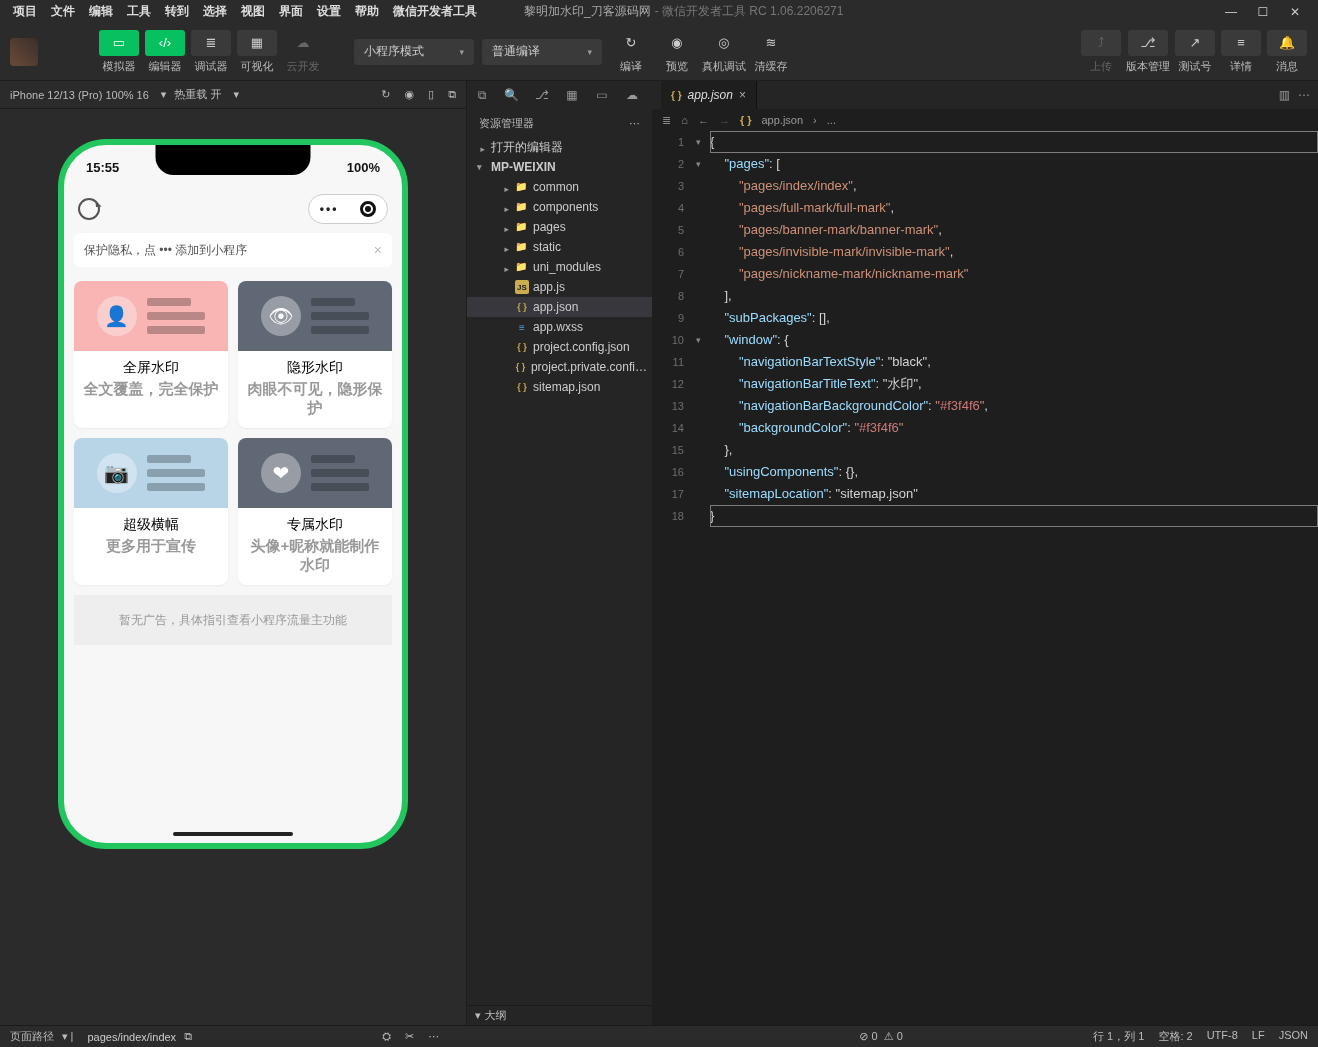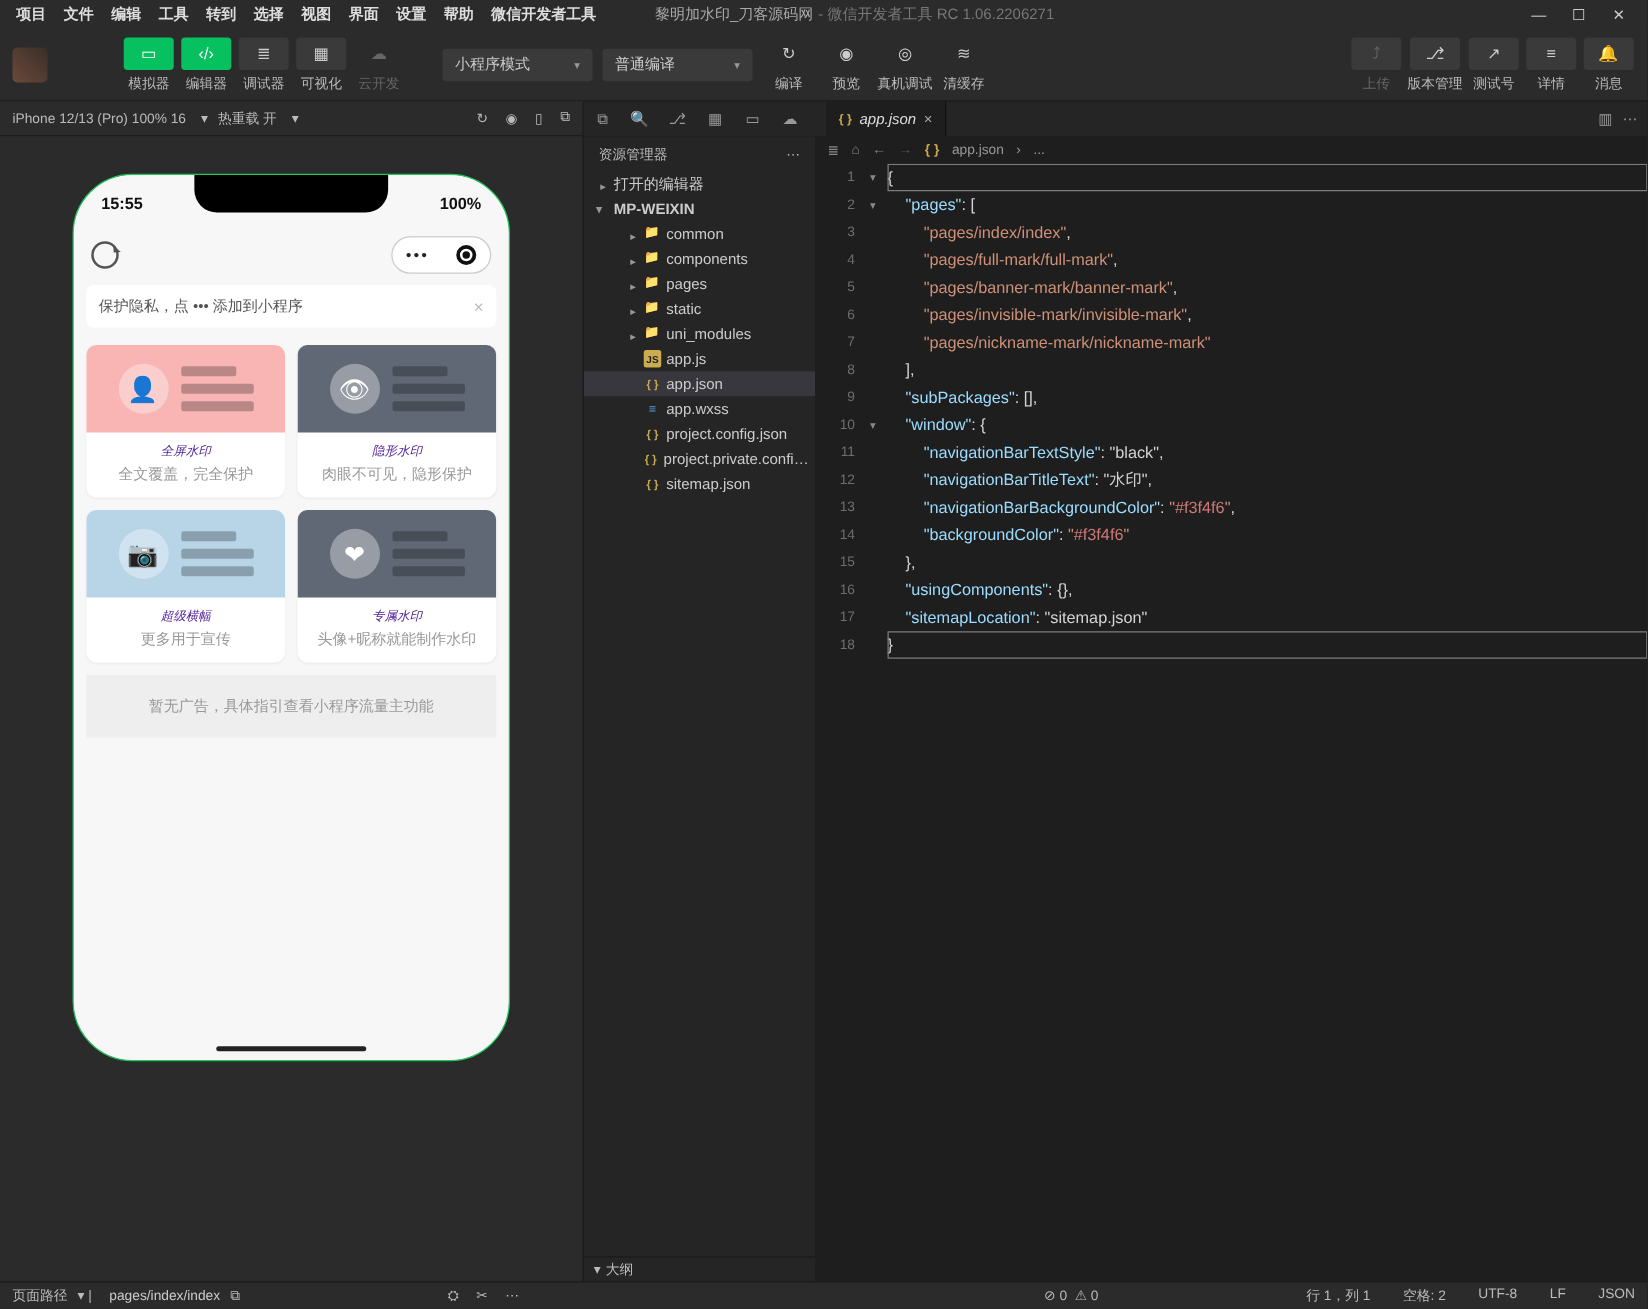--- a/index.html
+++ b/index.html
@@ -21,21 +21,21 @@
 .tblabel.dim{color:#666;}
 .tbsel{height:26px;background:#3a3a3a;border-radius:3px;padding:0 10px;display:flex;align-items:center;color:#ccc;font-size:12px;min-width:120px;justify-content:space-between;margin-right:8px;}
 .tbsel .chev{color:#999;font-size:9px;}
 .spacer{flex:1;}
 .mid{display:flex;flex:1;overflow:hidden;}
 .left{width:467px;background:#2b2b2b;display:flex;flex-direction:column;border-right:1px solid #1d1d1d;}
 .simtop{height:28px;display:flex;align-items:center;padding:0 10px;color:#bbb;font-size:11px;border-bottom:1px solid #1d1d1d;gap:8px;}
 .simtop .dd{display:flex;align-items:center;gap:12px;}
 .simtop .iconrow{margin-left:auto;display:flex;gap:14px;}
 .simarea{flex:1;display:flex;align-items:flex-start;justify-content:center;padding:30px 0;overflow:auto;}
-.phone{width:350px;height:710px;background:#f7f7f7;border-radius:48px;border:1px solid #22c55e;overflow:hidden;display:flex;flex-direction:column;position:relative;}
+.phone{width:350px;height:710px;background:#f7f7f7;border-radius:48px;border:6px solid #22c55e;overflow:hidden;display:flex;flex-direction:column;position:relative;}
 .notch{position:absolute;top:0;left:50%;transform:translateX(-50%);width:155px;height:30px;background:#000;border-radius:0 0 18px 18px;}
 .sb{height:44px;display:flex;align-items:center;justify-content:space-between;padding:0 22px;color:#111;font-size:13px;font-weight:600;}
 .caps{height:40px;display:flex;align-items:center;justify-content:space-between;padding:0 14px;}
 .caps .ref{width:22px;height:22px;border:2px solid #555;border-radius:50%;position:relative;}
 .caps .ref:after{content:"";position:absolute;right:-2px;top:3px;border:4px solid transparent;border-top-color:#555;transform:rotate(40deg);}
 .caps .pill{width:80px;height:30px;border:1px solid #ccc;border-radius:20px;display:flex;align-items:center;justify-content:space-around;background:#fff;}
 .caps .dot3{letter-spacing:2px;font-weight:bold;color:#222;}
 .caps .ring{width:16px;height:16px;border:3px solid #111;border-radius:50%;}
 .caps .ring:after{content:"";display:block;width:6px;height:6px;background:#111;border-radius:50%;margin:2px auto;}
 .tipbar{margin:4px 10px;background:#fff;border-radius:6px;height:34px;display:flex;align-items:center;padding:0 10px;color:#555;font-size:12px;justify-content:space-between;}
@@ -44,22 +44,22 @@
 .card{background:#fff;border-radius:8px;overflow:hidden;display:flex;flex-direction:column;box-shadow:0 1px 2px rgba(0,0,0,.05);}
 .card .ch{height:70px;display:flex;align-items:center;justify-content:center;gap:10px;}
 .card .ch.pink{background:#f9b4b4;}
 .card .ch.gray{background:#606875;}
 .card .ch.blue{background:#b8d5e8;}
 .card .ico{width:40px;height:40px;border-radius:50%;background:rgba(255,255,255,.35);display:flex;align-items:center;justify-content:center;font-size:20px;color:#fff;}
 .card .lines{display:flex;flex-direction:column;gap:6px;}
 .card .lines span{width:58px;height:8px;background:rgba(0,0,0,.25);border-radius:2px;}
 .card .lines span:first-child{width:44px;}
 .card .ct{padding:8px 6px 10px;text-align:center;}
-.card .t1{font-size:10px;color:#4c1d95;font-weight:500;font-style:italic;}
-.card .t2{font-size:12px;color:#999;margin-top:3px;}
+.card .t1{font-size:14px;color:#000000;font-weight:500;}
+.card .t2{font-size:15px;color:#999;margin-top:3px;font-weight:bold;}
 .adbox{margin:0 10px;background:#eee;color:#999;font-size:12px;height:50px;display:flex;align-items:center;justify-content:center;}
 .homebar{position:absolute;bottom:7px;left:50%;transform:translateX(-50%);width:120px;height:4px;background:#222;border-radius:3px;}
 .right{flex:1;display:flex;flex-direction:column;background:#1e1e1e;overflow:hidden;}
 .edtop{height:28px;display:flex;align-items:center;background:#252526;}
 .edtop .ebtn{width:30px;display:flex;align-items:center;justify-content:center;color:#999;}
 .edtop .tab{height:28px;display:flex;align-items:center;gap:6px;padding:0 10px;background:#1e1e1e;color:#ddd;font-size:12px;font-style:italic;border-right:1px solid #111;}
 .edtop .tab .ji{color:#c9a94f;font-weight:600;font-size:10px;font-style:normal;}
 .edtop .tab .x{color:#aaa;font-style:normal;}
 .edtop .rbtn{margin-left:auto;display:flex;gap:8px;padding-right:8px;color:#999;}
 .body{flex:1;display:flex;overflow:hidden;justify-content:flex-end;}
@@ -86,21 +86,21 @@
 .fold{width:14px;color:#888;font-size:9px;line-height:22px;}
 .src{flex:1;line-height:22px;white-space:pre;color:#d4d4d4;}
 .k{color:#9cdcfe;}
 .s{color:#ce9178;}
 .p{color:#d4d4d4;}
 .h{color:#ce7878;}
 .cur{outline:1px solid #7c7c7c;outline-offset:-1px;}
 .status{height:22px;background:#2b2b2b;display:flex;align-items:center;padding:0 10px;color:#bbb;font-size:11px;border-top:1px solid #1a1a1a;}
 .status .seg{display:flex;align-items:center;gap:8px;}
 .status .pth{color:#ccc;margin-left:6px;}
-.status .rseg{margin-left:auto;display:flex;gap:26px;}
+.status .rseg{margin-left:auto;display:flex;gap:14px;}
 </style>
 </head>
 <body>
 
 <div class="win">
 
   <div class="menubar">
     <span class="mi">项目</span>
     <span class="mi">文件</span>
     <span class="mi">编辑</span>

